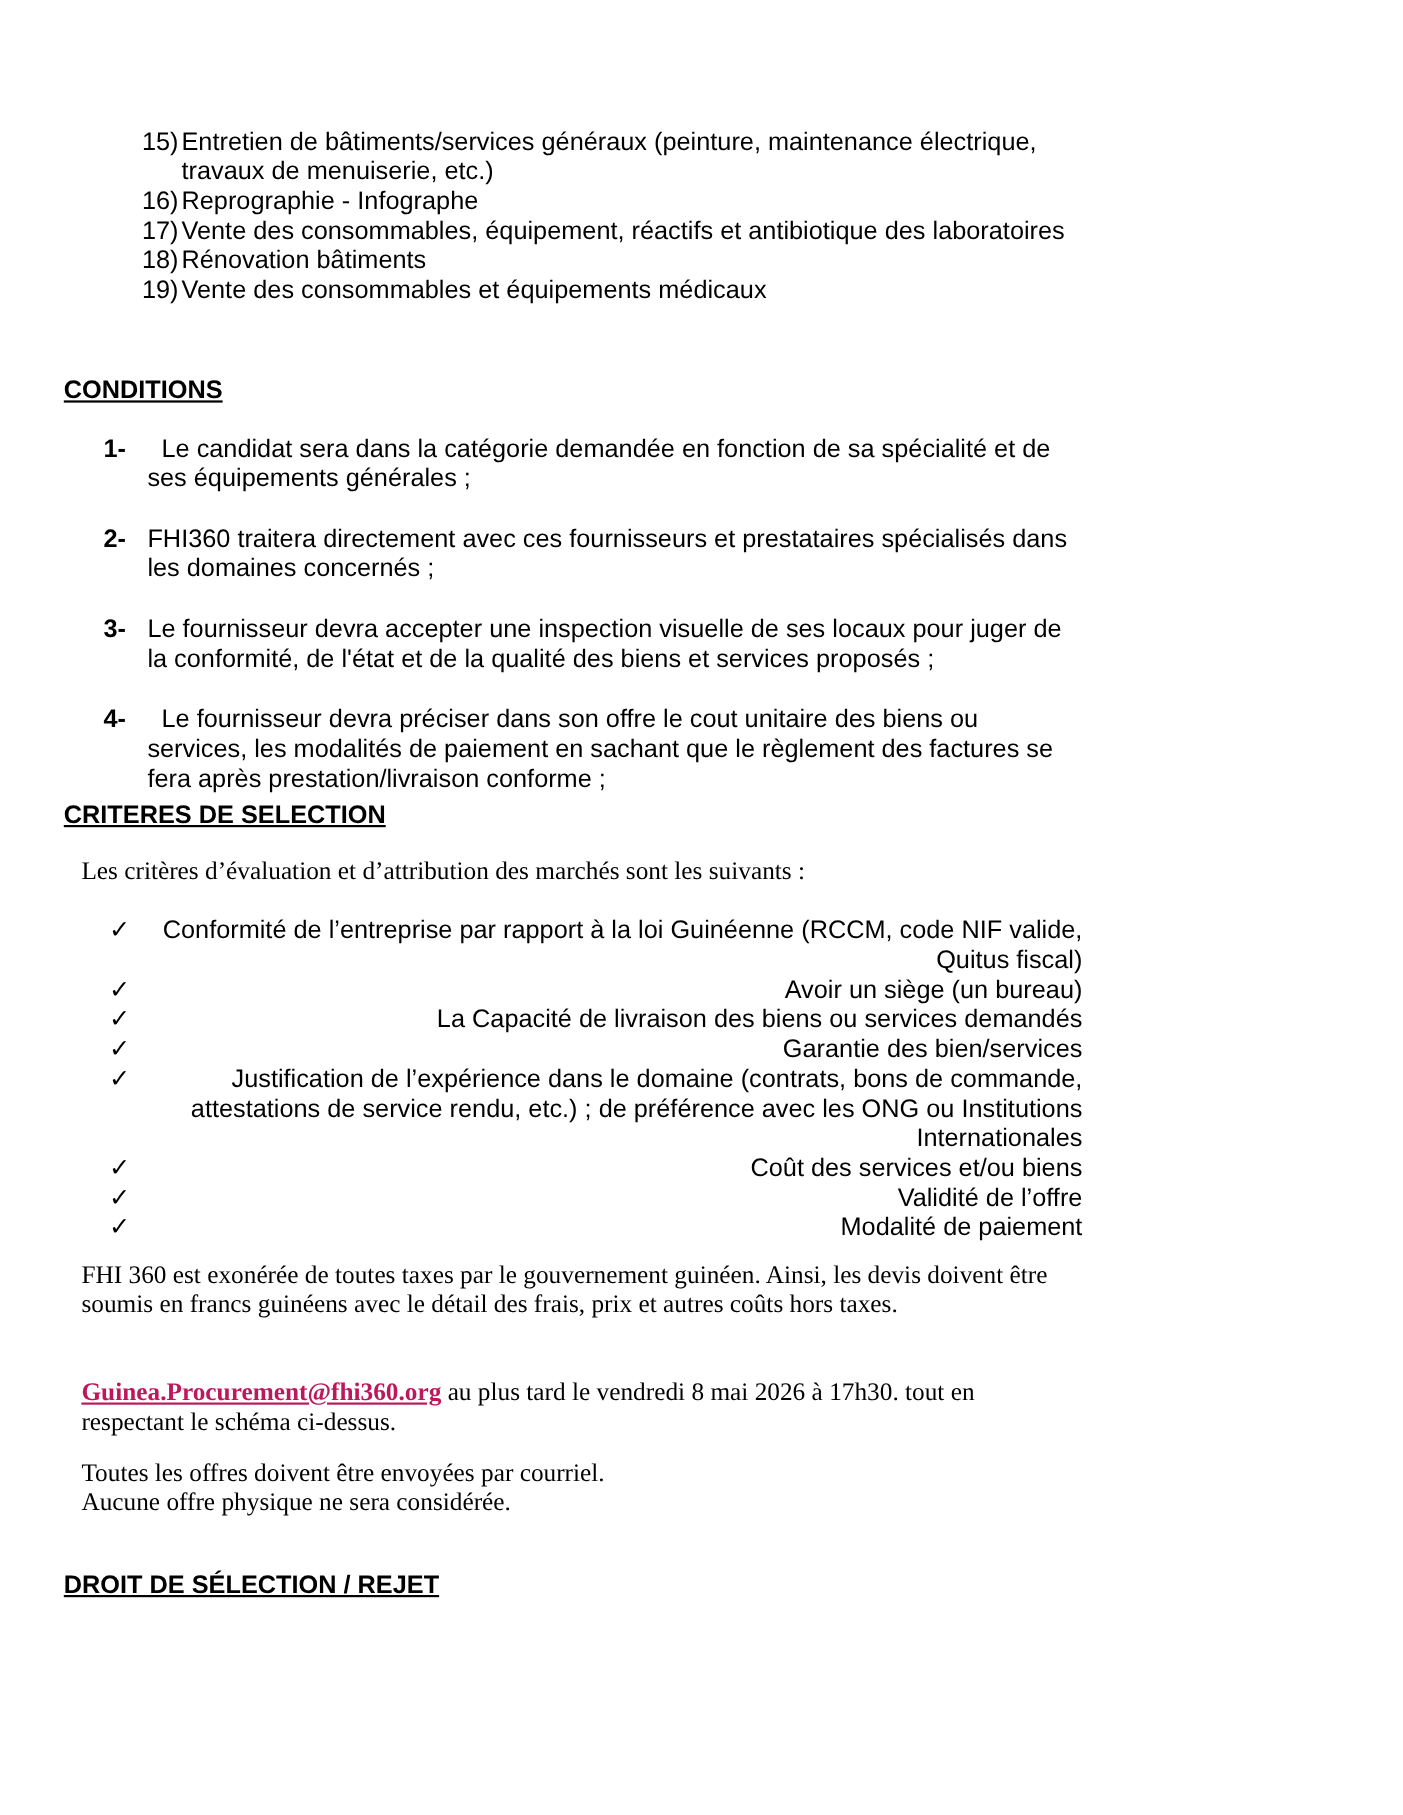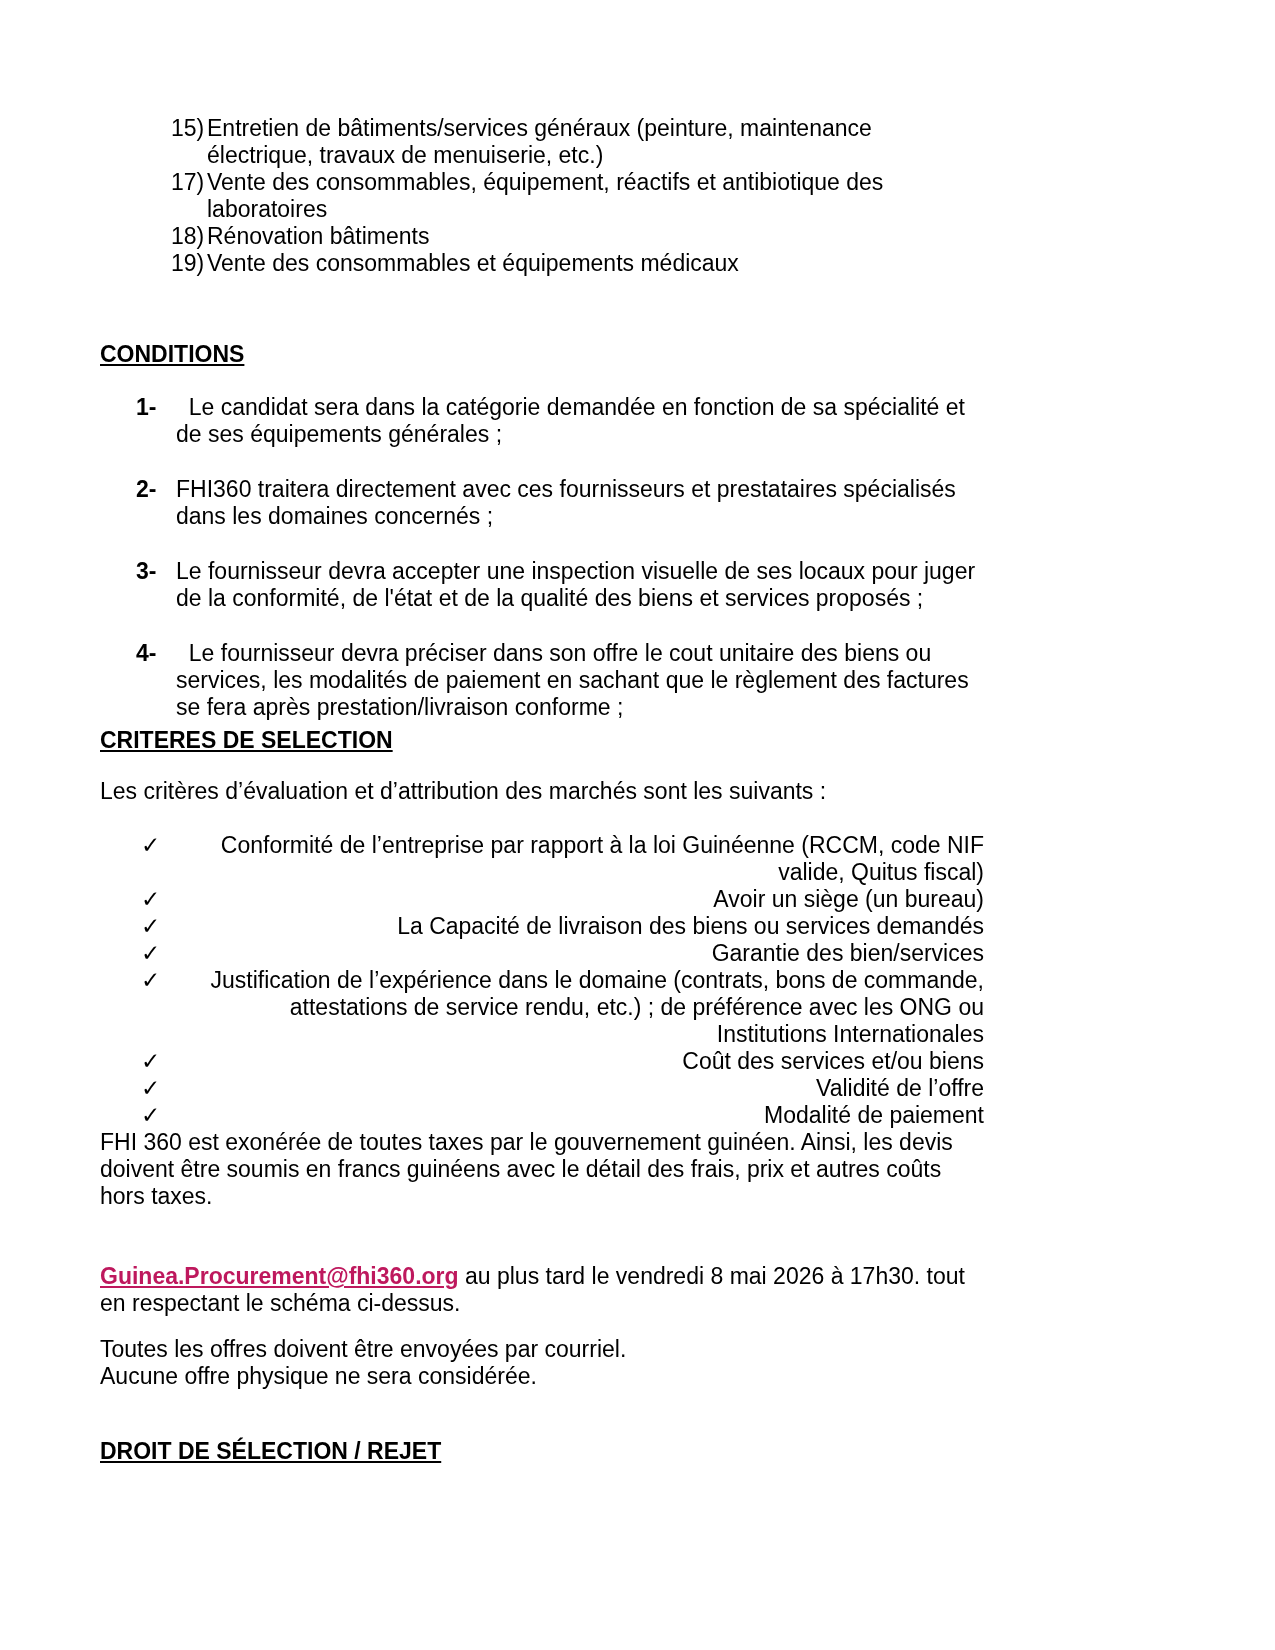--- a/index.html
+++ b/index.html
@@ -13,21 +13,21 @@
     color: #000000;
     font-family: "Liberation Sans", sans-serif;
     font-size: 23px;
     line-height: 27px;
     -webkit-font-smoothing: antialiased;
   }
   .page {
     box-sizing: border-box;
     width: 1125px;
     height: 1650px;
-    padding: 115px 141px 0 100px;
+    padding: 115px 141px 0 58px;
     overflow: hidden;
   }
   .txt { white-space: pre-wrap; }
 
   
   .heading { margin: 0; font-size: 23px; line-height: 27px; }
   .heading .h-text {
     font-weight: bold;
     text-decoration: underline;
     white-space: pre-wrap;
@@ -42,21 +42,21 @@
   .svc-num { flex: 0 0 36px; }
   .svc-text { flex: 1 1 auto; }
 
   
   .cond-row { display: flex; padding-left: 36px; margin-bottom: 28px; }
   .cond-num { flex: 0 0 40px; font-weight: bold; }
   .cond-text { flex: 1 1 auto; }
   .cond-last { margin-bottom: 0; }
 
   
-  .para { margin: 0; }
+  .para { margin: 16px; font-family: Liberation Serif, serif; }
   .para-intro { margin-bottom: 27px; }
 
   
   .chk-row { display: flex; padding-left: 41px; }
   .chk-mark { flex: 0 0 36px; }
   .chk-text { flex: 1 1 auto; text-align: right; }
 
   
   .para-p1 { margin-bottom: 26px; }
   .para-notes { margin-top: 19px; }
@@ -70,20 +70,24 @@
 </style>
 </head>
 <body>
 
 <div class="page">
 
   <div>
     <div class="svc-row">
       <span class="svc-num txt">15)</span>
       <span class="svc-text txt">Entretien de bâtiments/services généraux (peinture, maintenance électrique, travaux de menuiserie, etc.)</span>
+    </div>
+    <div class="svc-row">
+      <span class="svc-num txt">16)</span>
+      <span class="svc-text txt">Reprographie - Infographe</span>
     </div>
     <div class="svc-row">
       <span class="svc-num txt">17)</span>
       <span class="svc-text txt">Vente des consommables, équipement, réactifs et antibiotique des laboratoires</span>
     </div>
     <div class="svc-row">
       <span class="svc-num txt">18)</span>
       <span class="svc-text txt">Rénovation bâtiments</span>
     </div>
     <div class="svc-row">

